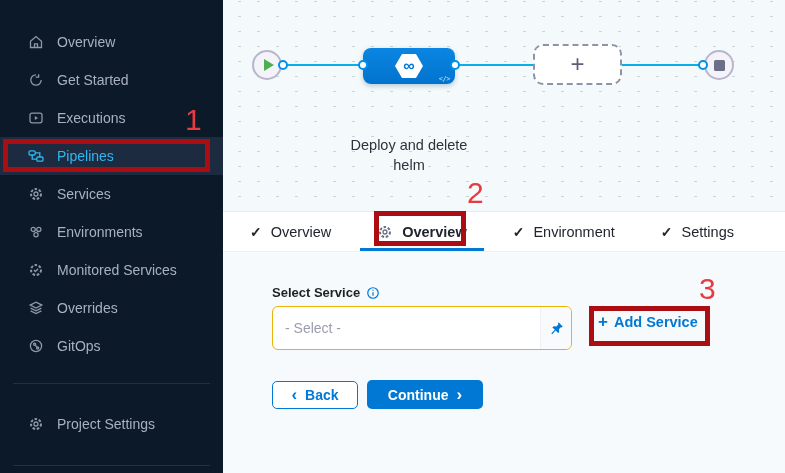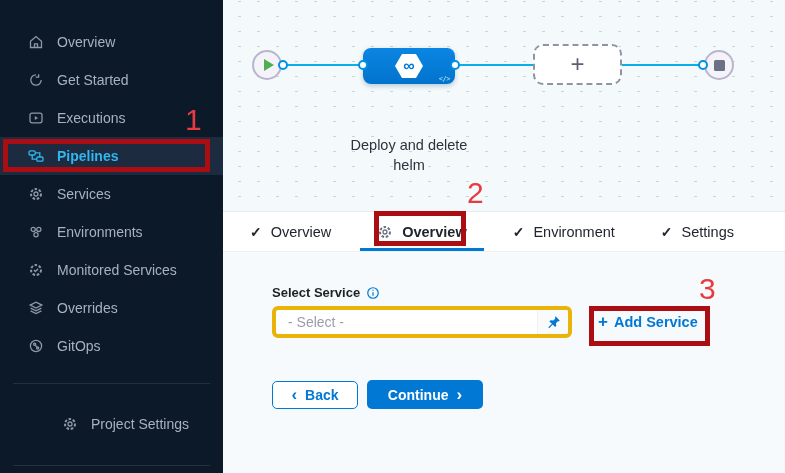--- a/index.html
+++ b/index.html
@@ -3,25 +3,25 @@
 <meta charset="utf-8">
 <style>
   * { margin:0; padding:0; box-sizing:border-box; }
   body { font-family:"Liberation Sans", sans-serif; background:#fff; }
   .app { position:relative; width:785px; height:473px; overflow:hidden; background:#f7fafc; }
 
   
   .sidebar { position:absolute; left:0; top:0; width:223px; height:473px; background:#0b1928; padding-top:23px; z-index:2; }
   .nav-item { height:38px; display:flex; align-items:center; padding-left:27px; gap:12px; color:#a8b1c0; font-size:14px; cursor:pointer; }
   .nav-icon { width:18px; height:18px; display:flex; align-items:center; justify-content:center; color:#8d97a8; flex:0 0 18px; }
-  .nav-item.active { background:#1d2b40; color:#2eb7f0; font-weight:700; }
+  .nav-item.active { background:#1d2b40; color:#2eb7f0; font-weight:400; }
   .nav-item.active .nav-icon { color:#2eb7f0; }
   .side-divider { height:1px; background:#24303f; margin:18px 13px 0 13px; }
   .side-divider.last { margin-top:22px; }
-  .nav-item.footer { margin-top:21px;justify-content:center; }
+  .nav-item.footer { margin-top:21px; }
 
   
   .main { position:absolute; left:223px; top:0; width:562px; height:473px; }
 
   
   .canvas { position:relative; width:100%; height:211px;
     background-color:#f4f9fb;
     background-image:radial-gradient(ellipse 1.7px 1.1px at center, #c9d5dc 85%, rgba(0,0,0,0) 86%);
     background-size:19px 15px; background-position:7px 9px; }
   .conn-line { position:absolute; height:2px; background:#09b0e7; top:64px; z-index:1; }
@@ -45,21 +45,21 @@
   .tabbar { display:flex; height:41px; background:#fff; padding-left:10px; gap:12px; border-top:1px solid #e8ebee; border-bottom:1px solid #edeff3; }
   .tab { display:flex; align-items:center; gap:9px; padding:0 17px; font-size:14.5px; color:#21252d; cursor:pointer; border-bottom:3px solid transparent; border-top:3px solid transparent; }
   .tab.active { font-weight:700; border-bottom-color:#0278d5; }
   .tab-check { font-size:14px; font-weight:600; color:#21252d; }
   .tab-gear { width:16px; height:16px; color:#6b7080; display:flex; align-items:center; }
 
   
   .content { position:relative; width:100%; height:221px; background:#f7fafc;padding-left:32px; }
   .field-label { position:absolute; left:49px; top:33px; font-size:13px; font-weight:700; color:#1d2026; display:flex; align-items:center; gap:6px; }
   .info-icon { width:14px; height:14px; color:#0278d5; display:inline-flex; }
-  .select-group { position:absolute; left:49px; top:54px; width:300px; height:32px; background:#fff; border:4px solid #eab308; border-radius:6px; display:flex; align-items:stretch; overflow:hidden; }
+  .select-group { position:absolute; left:49px; top:54px; width:300px; height:44px; background:#fff; border:1px solid #eab308; border-radius:6px; display:flex; align-items:stretch; overflow:hidden; }
   .select-group input { flex:1; border:none; outline:none; background:transparent; padding:0 12px; font-size:14px; font-family:inherit; color:#5a5b6a; }
   .select-group input::placeholder { color:#9b9cad; opacity:1; }
   .pin-btn { width:31px; border:none; border-left:1px solid #eef0f4; background:#f9fafc; display:flex; align-items:center; justify-content:center; color:#0278d5; cursor:pointer; }
   .add-service { position:absolute; left:375px; top:61px; display:flex; align-items:center; gap:6px; color:#0278d5; font-weight:700; font-size:14.5px; cursor:pointer; text-decoration:none; }
   .add-service .plus { font-size:17px; font-weight:700; line-height:1; }
   .btn { display:flex; align-items:center; justify-content:center; gap:8px; border-radius:5px; font-weight:700; font-size:14px; cursor:pointer; font-family:inherit; }
   .btn-back { position:absolute; left:49px; top:129px; width:86px; height:28px; background:#fff; border:1.5px solid #0278d5; color:#0278d5; }
   .btn-continue { position:absolute; left:144px; top:128px; width:116px; height:29px; background:#0278d5; border:none; color:#fff; }
   .chev { font-size:17px; font-weight:700; line-height:1; margin-top:-1px; }
 

